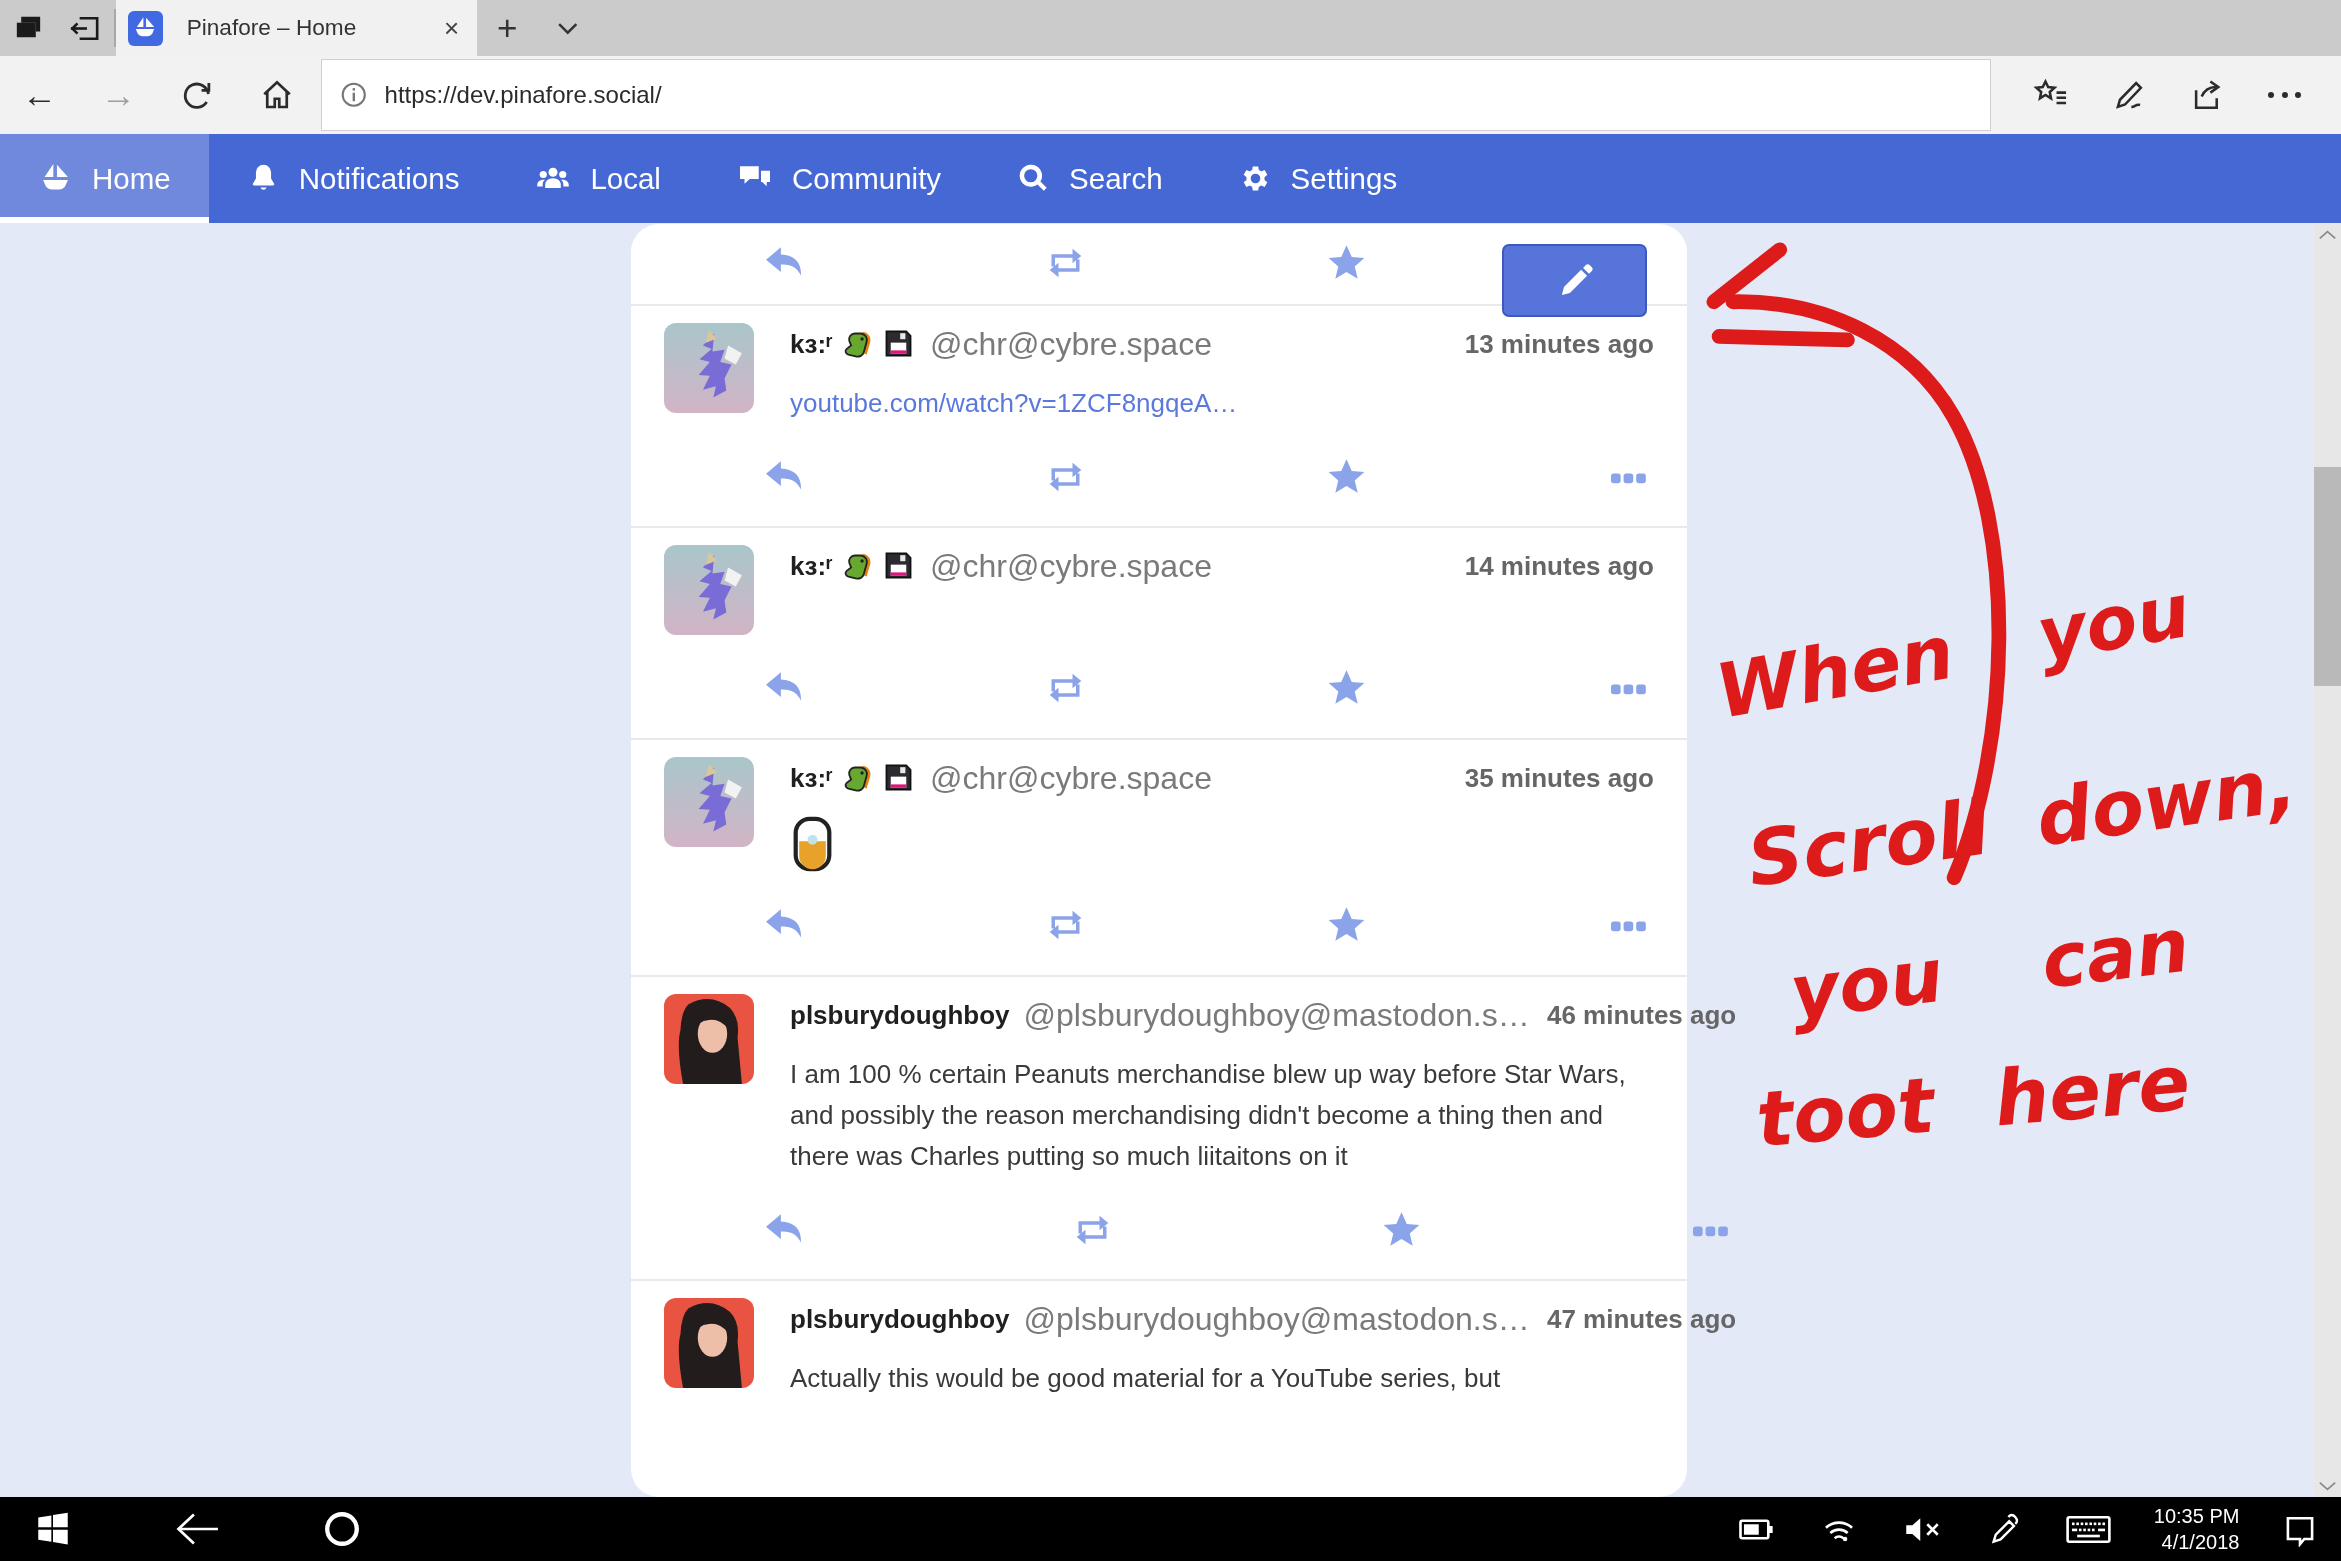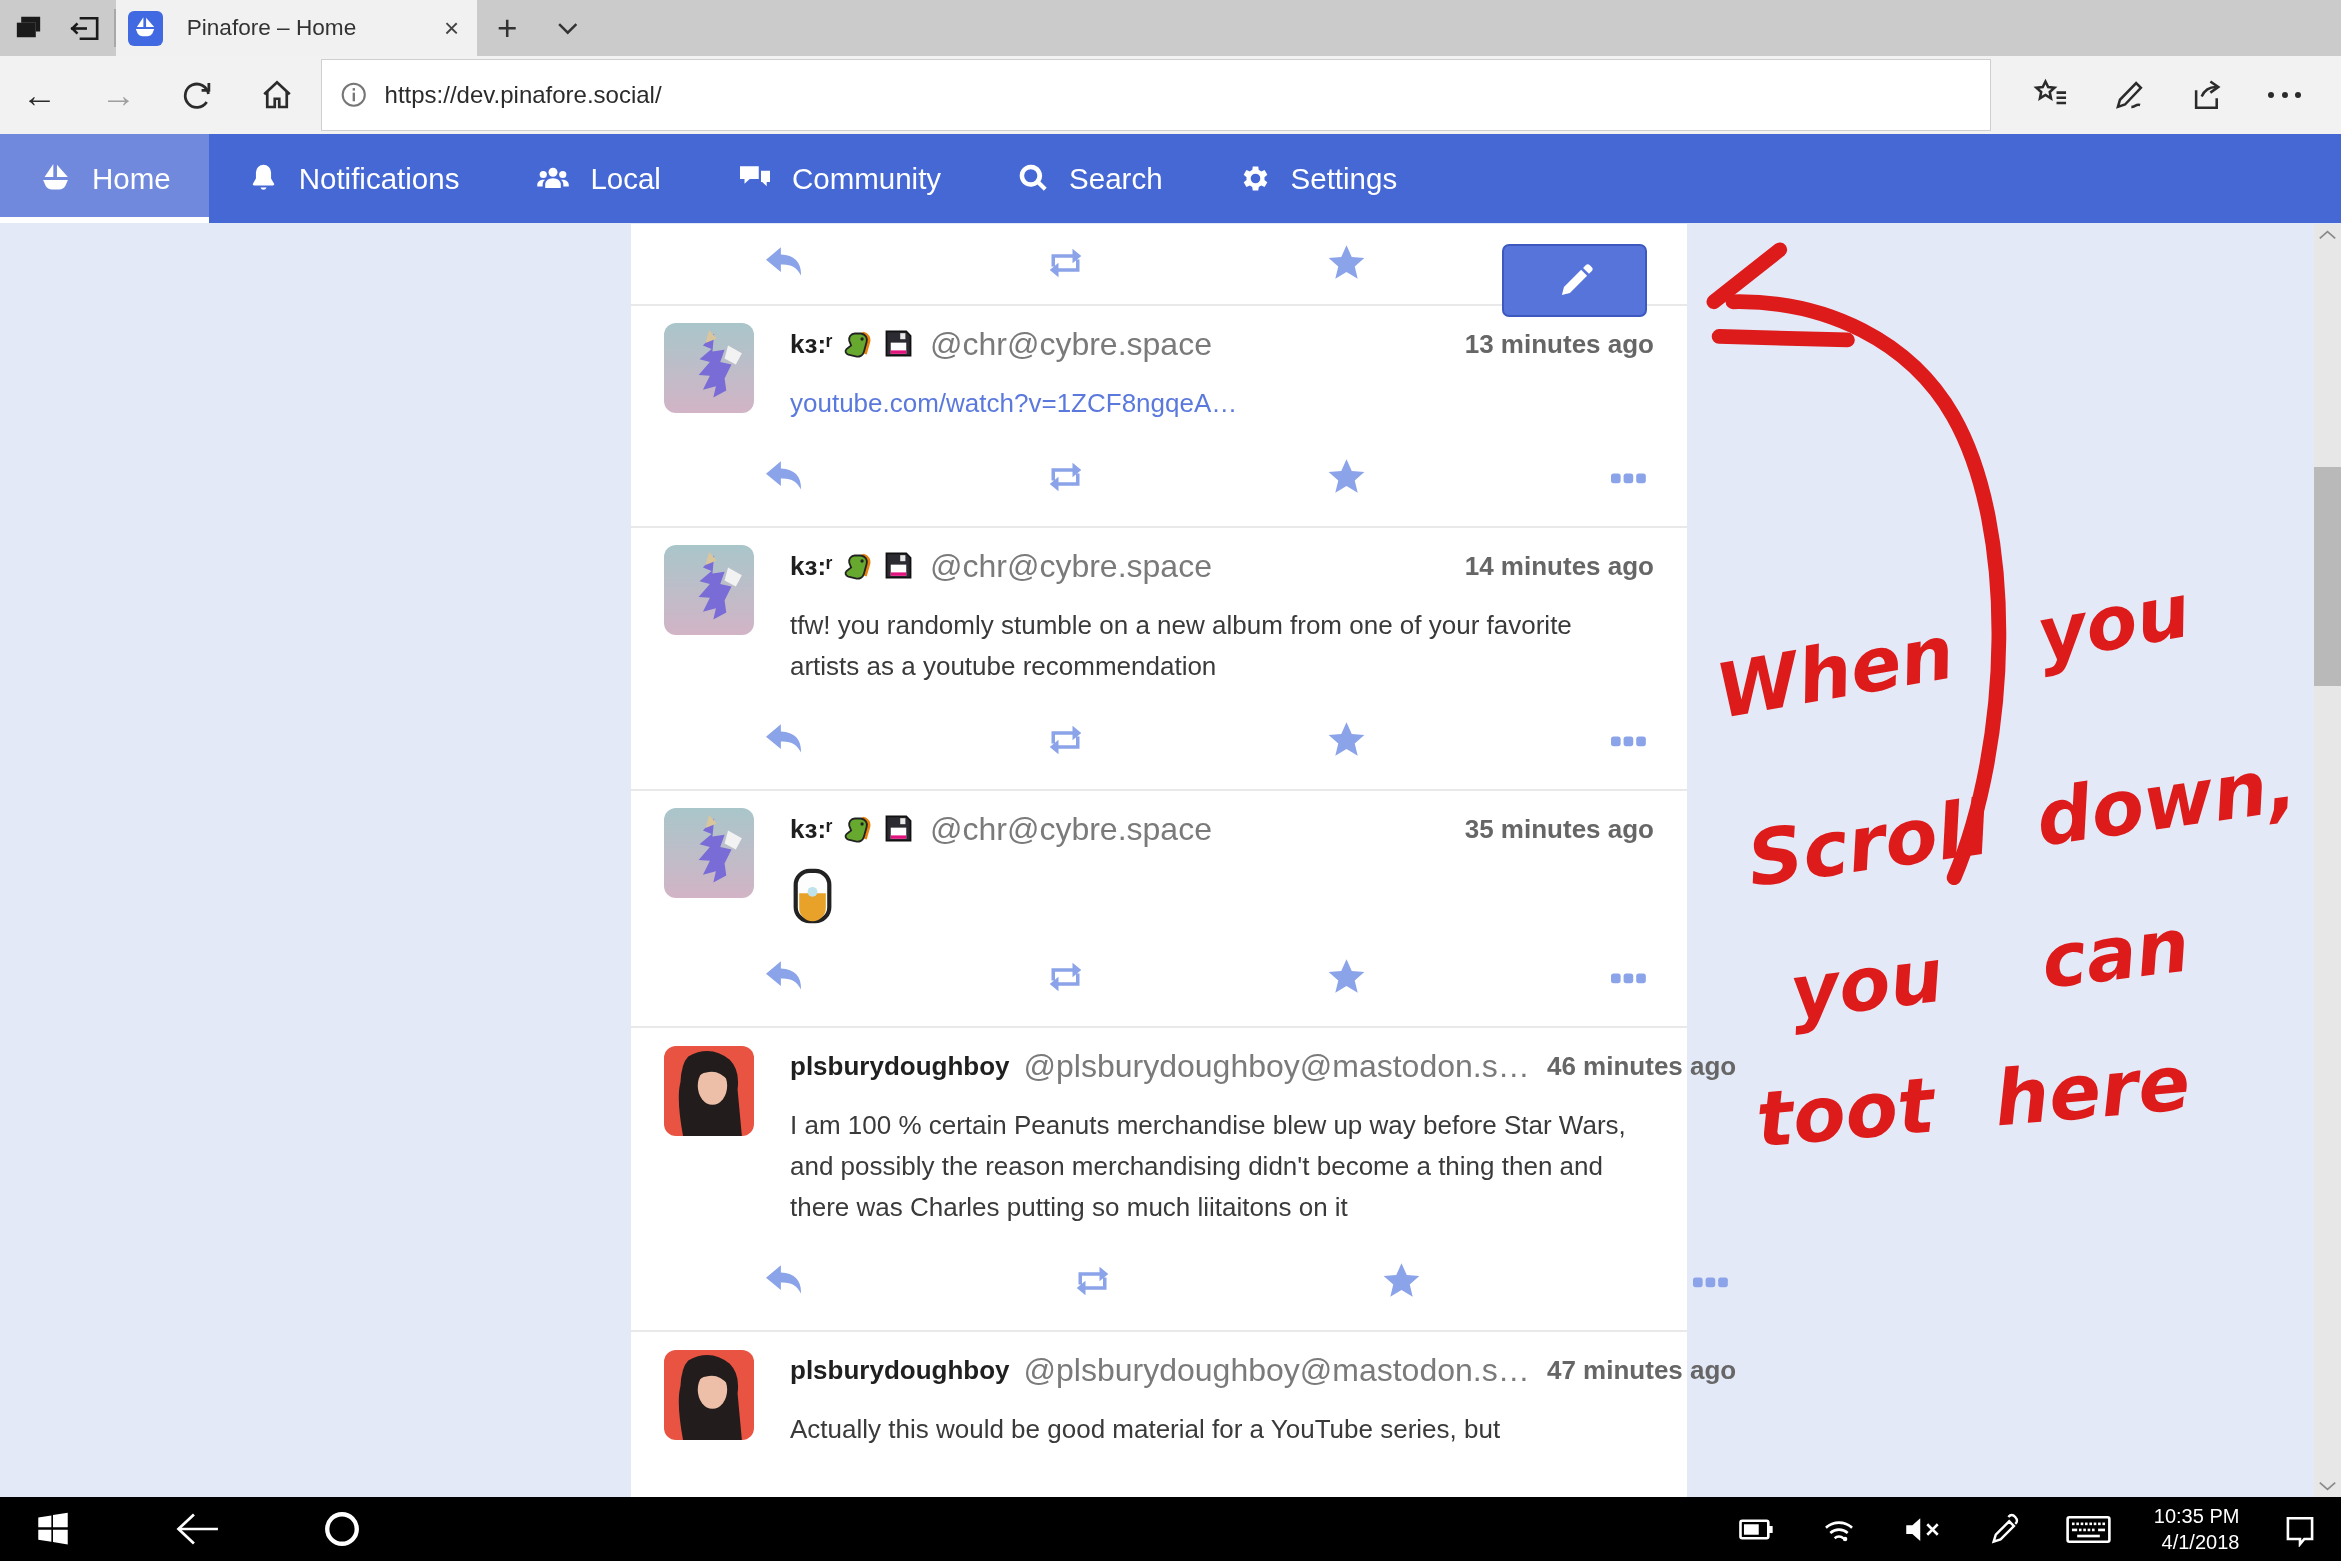--- a/index.html
+++ b/index.html
@@ -58,21 +58,21 @@
     position: relative; display: flex; align-items: center; gap: 19px;
     padding: 0 38px; color: #fff; font-size: 29.5px;
   }
   .mnav-item.active { background: #7089dc; }
   .mnav-item.active::after {
     content: ""; position: absolute; left: 0; right: 0; bottom: 0; height: 6px; background: #fff;
   }
 
   
   .page { position: absolute; top: 224px; bottom: 64px; left: 0; right: 0; background: #e4e9f8; overflow: hidden; }
-  .timeline { position: absolute; left: 631px; width: 1056px; top: 0; bottom: 0; background: #fff; }
+  .timeline { position: absolute; left: 631px; width: 1056px; top: 0; bottom: 0; background: #fff; border-radius: 28px; }
 
   .toot {
     position: relative; display: grid; grid-template-columns: 90px 1fr;
     column-gap: 36px; padding: 17.3px 33px 12px; border-bottom: 2.6px solid #e9e9e9;
   }
   .toot.partial { display: block; padding: 7px 33px 0; height: 82px; }
   .avatar { width: 90px; height: 90px; border-radius: 12px; overflow: hidden; grid-row: span 2; }
   .toot-head { display: flex; align-items: center; min-height: 42px; }
   .author { font-weight: bold; font-size: 26px; color: #1f1f1f; white-space: nowrap; }
   .emoji { width: 33px; height: 33px; margin-left: 8.7px; flex: none; }
@@ -397,21 +397,20 @@
           <svg width="31" height="31" viewBox="0 0 36 36">
               <path d="M4 4h23l5 5v23H4z" fill="#2b2b31" stroke="#111" stroke-width="2"></path>
               <rect x="9" y="17" width="18" height="13" fill="#fff"></rect>
               <rect x="9" y="26" width="18" height="4" fill="#e1147e"></rect>
               <rect x="20" y="6" width="6" height="7" fill="#e9e9e9"></rect>
             </svg>
         </span>
         <span class="handle">@chr@cybre.space</span>
         <span class="time">14 minutes ago</span>
       </div>
-      <div class="content">tfw! you randomly stumble on a new album from one of your favorite artists as a youtube recommendation</div>
       <div class="actions">
         <button class="act">
             <svg width="45" height="42" viewBox="0 0 24 24" fill="#8ba3e8">
               <path d="M10.5 3 2 10.2l8.5 7v-4.3c6-.3 9.2 1.7 11.5 6.3.3-7.7-3.6-11.7-11.5-12.1z"></path>
             </svg>
           </button>
         <button class="act">
             <svg width="45" height="42" viewBox="0 0 24 24" fill="#8ba3e8">
               <path d="M6 9h10v3.2L21 8l-5-4.2V7H4v7h2zM18 15H8v-3.2L3 16l5 4.2V17h12v-7h-2z"></path>
             </svg>

